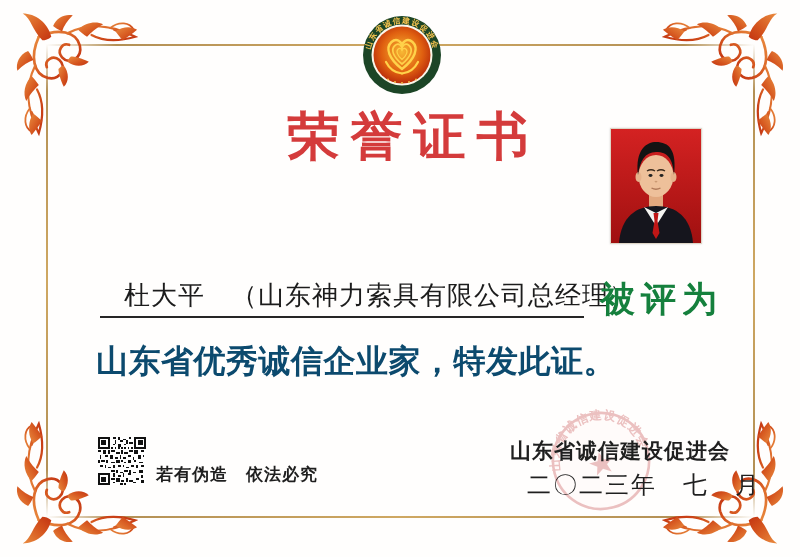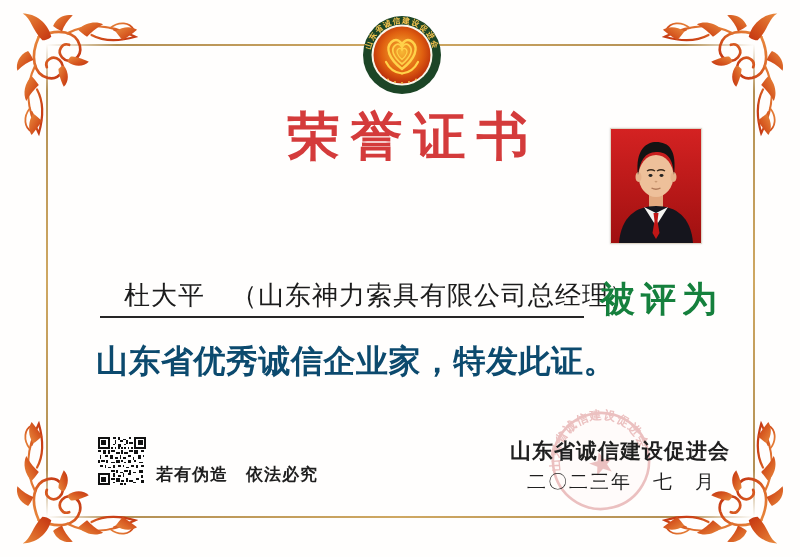--- a/index.html
+++ b/index.html
@@ -50,21 +50,21 @@
     position:absolute; left:96px; top:340px; font-size:32px; font-weight:bold;
     color:#0c4a6e; white-space:nowrap; letter-spacing:0.5px;
   }
 
   .qr { position:absolute; left:98px; top:437px; width:48px; height:48px; }
   .serial  { position:absolute; left:156px; top:438px; font-size:17px; font-weight:bold; white-space:nowrap; }
   .warning { position:absolute; left:156px; top:463px; font-size:17px; font-weight:bold; white-space:nowrap; letter-spacing:1px; }
 
   .stamp { position:absolute; left:548px; top:408px; width:106px; height:106px; opacity:.55; }
   .issuer { position:absolute; left:510px; top:437px; font-size:21px; font-weight:bold; white-space:nowrap; letter-spacing:1px; }
-  .issue-date { position:absolute; left:527px; top:469px; font-size:19px; white-space:nowrap; letter-spacing:2px;text-align:right; }
+  .issue-date { position:absolute; left:527px; top:469px; font-size:24px; white-space:nowrap; letter-spacing:2px;text-align:right; }
 </style>
 </head>
 <body>
 
 <div class="page">
 
   <svg width="0" height="0" style="position:absolute" aria-hidden="true">
     <defs>
       <linearGradient id="og" x1="0" y1="0" x2="1" y2="1">
         <stop offset="0" stop-color="#ea8c3f"></stop>

